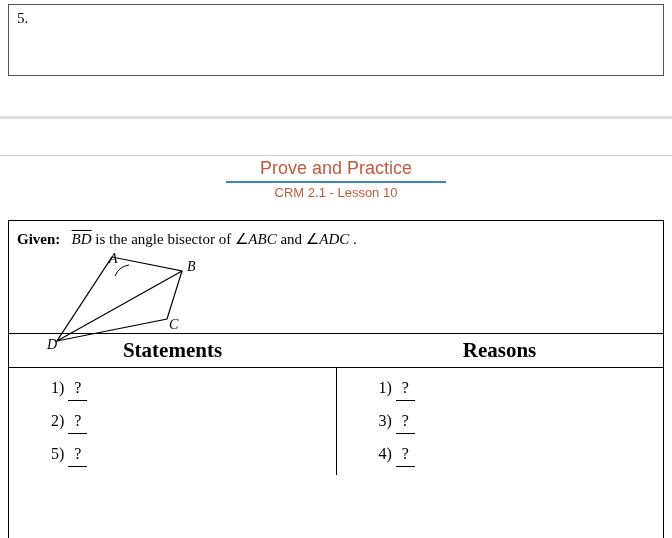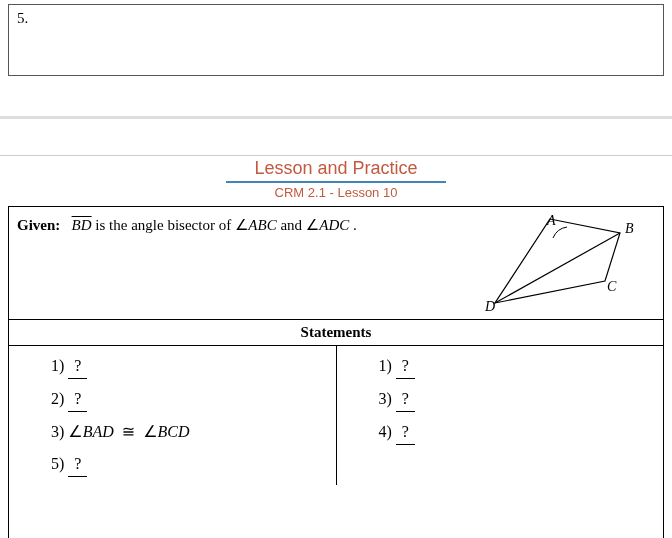--- a/index.html
+++ b/index.html
@@ -34,33 +34,33 @@
     font-size: 18px;
     margin-top: 2px;
   }
   .np-sub {
     text-align: center;
     color: #c25a3f;
     font-family: Arial, sans-serif;
     font-size: 13px;
     border-top: 2px solid #4285b4;
     width: 220px;
-    margin: 2px auto 6px auto;
+    margin: 2px auto 20px auto;
     padding-top: 2px;
   }
   .proof-wrap {
     border: 1px solid #000;
     margin: 0 8px;
     padding: 0;
     height: 340px;
     position: relative;
   }
   .given-prove {
     display: flex;
-    flex-direction: row;
+    flex-direction: column;
     border-bottom: 1px solid #000;
     padding: 6px 8px 6px 8px;
     position: relative;
     height: 100px;
   }
   .gp-text {
     flex: 1;
     font-size: 15px;
     line-height: 1.6;
   }
@@ -79,21 +79,21 @@
   }
   .figure {
     width: 200px;
     position: relative;
   }
   .sr-headers {
     display: flex;
     flex-direction: row;
     border-bottom: 1px solid #000;
     font-weight: bold;
-    font-size: 15px;
+    font-size: 21px;
   }
   .sr-headers > div {
     flex: 1;
     text-align: center;
     padding: 4px 0;
   }
   .sr-body {
     display: flex;
     flex-direction: row;
     font-size: 16px;
@@ -118,21 +118,21 @@
 </style>
 </head>
 <body>
 
 <div class="top-box">
   <span class="top-num">5.</span>
 </div>
 
 <div class="sep-band"></div>
 
-<div class="np-title">Lesson and Practice</div>
+<div class="np-title">Prove and Practice</div>
 <div class="np-sub">CRM 2.1 - Lesson 10</div>
 
 <div class="proof-wrap">
 
   <div class="given-prove">
     <div class="gp-text">
       <div>
         <b>Given:</b>
         <span>&nbsp;</span>
         <span class="overline">BD</span>
@@ -151,37 +151,32 @@
         <text x="92" y="12" font-size="14" font-style="italic" font-family="Times New Roman">A</text>
         <text x="170" y="20" font-size="14" font-style="italic" font-family="Times New Roman">B</text>
         <text x="152" y="78" font-size="14" font-style="italic" font-family="Times New Roman">C</text>
         <text x="30" y="98" font-size="14" font-style="italic" font-family="Times New Roman">D</text>
       </svg>
     </div>
   </div>
 
   <div class="sr-headers">
     <div>Statements</div>
+    <div>Reasons</div>
   </div>
 
   <div class="sr-body">
     <div class="sr-col">
       <div class="sr-row">
         <span>1) </span>
         <span class="blank-q">?</span>
       </div>
       <div class="sr-row">
         <span>2) </span>
         <span class="blank-q">?</span>
-      </div>
-      <div class="sr-row">
-        <span>3) </span>
-        <span class="angle"></span><i>BAD</i>
-        <span>&nbsp;</span><span class="cong"></span><span>&nbsp;</span>
-        <span class="angle"></span><i>BCD</i>
       </div>
       <div class="sr-row">
         <span>5) </span>
         <span class="blank-q">?</span>
       </div>
     </div>
 
     <div class="sr-col right">
       <div class="sr-row">
         <span>1) </span>

